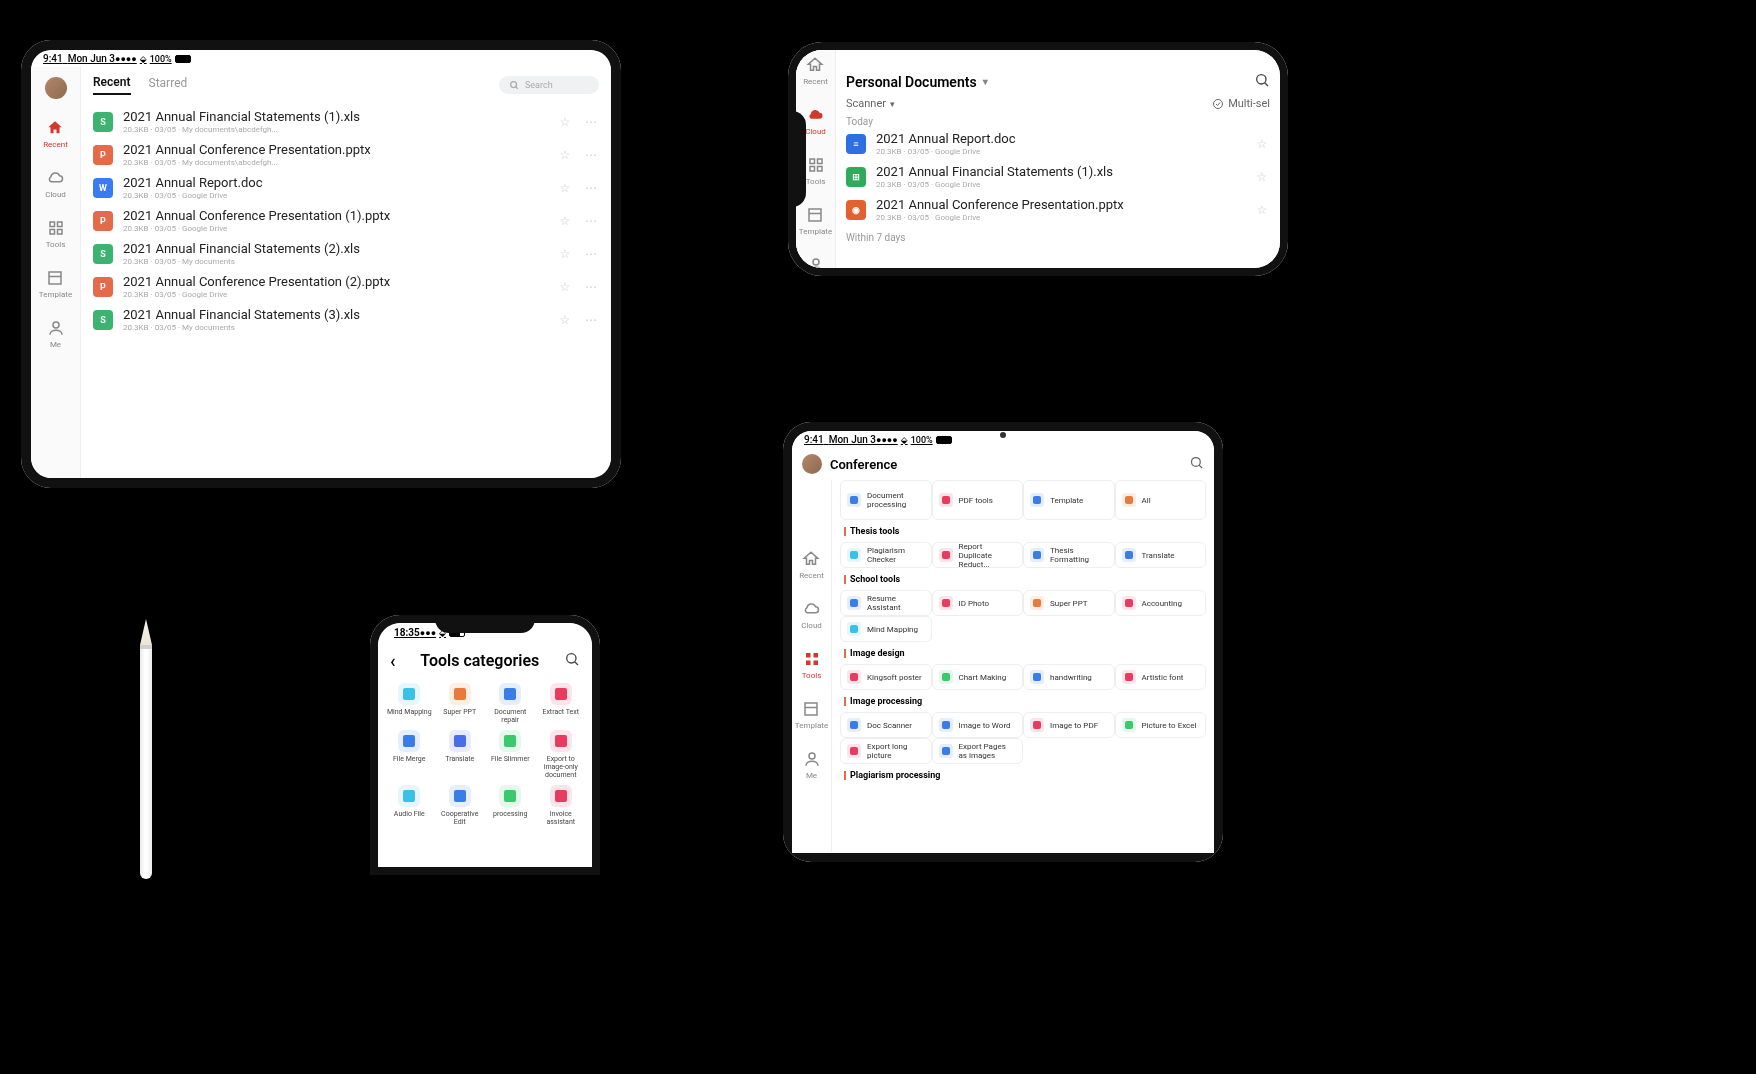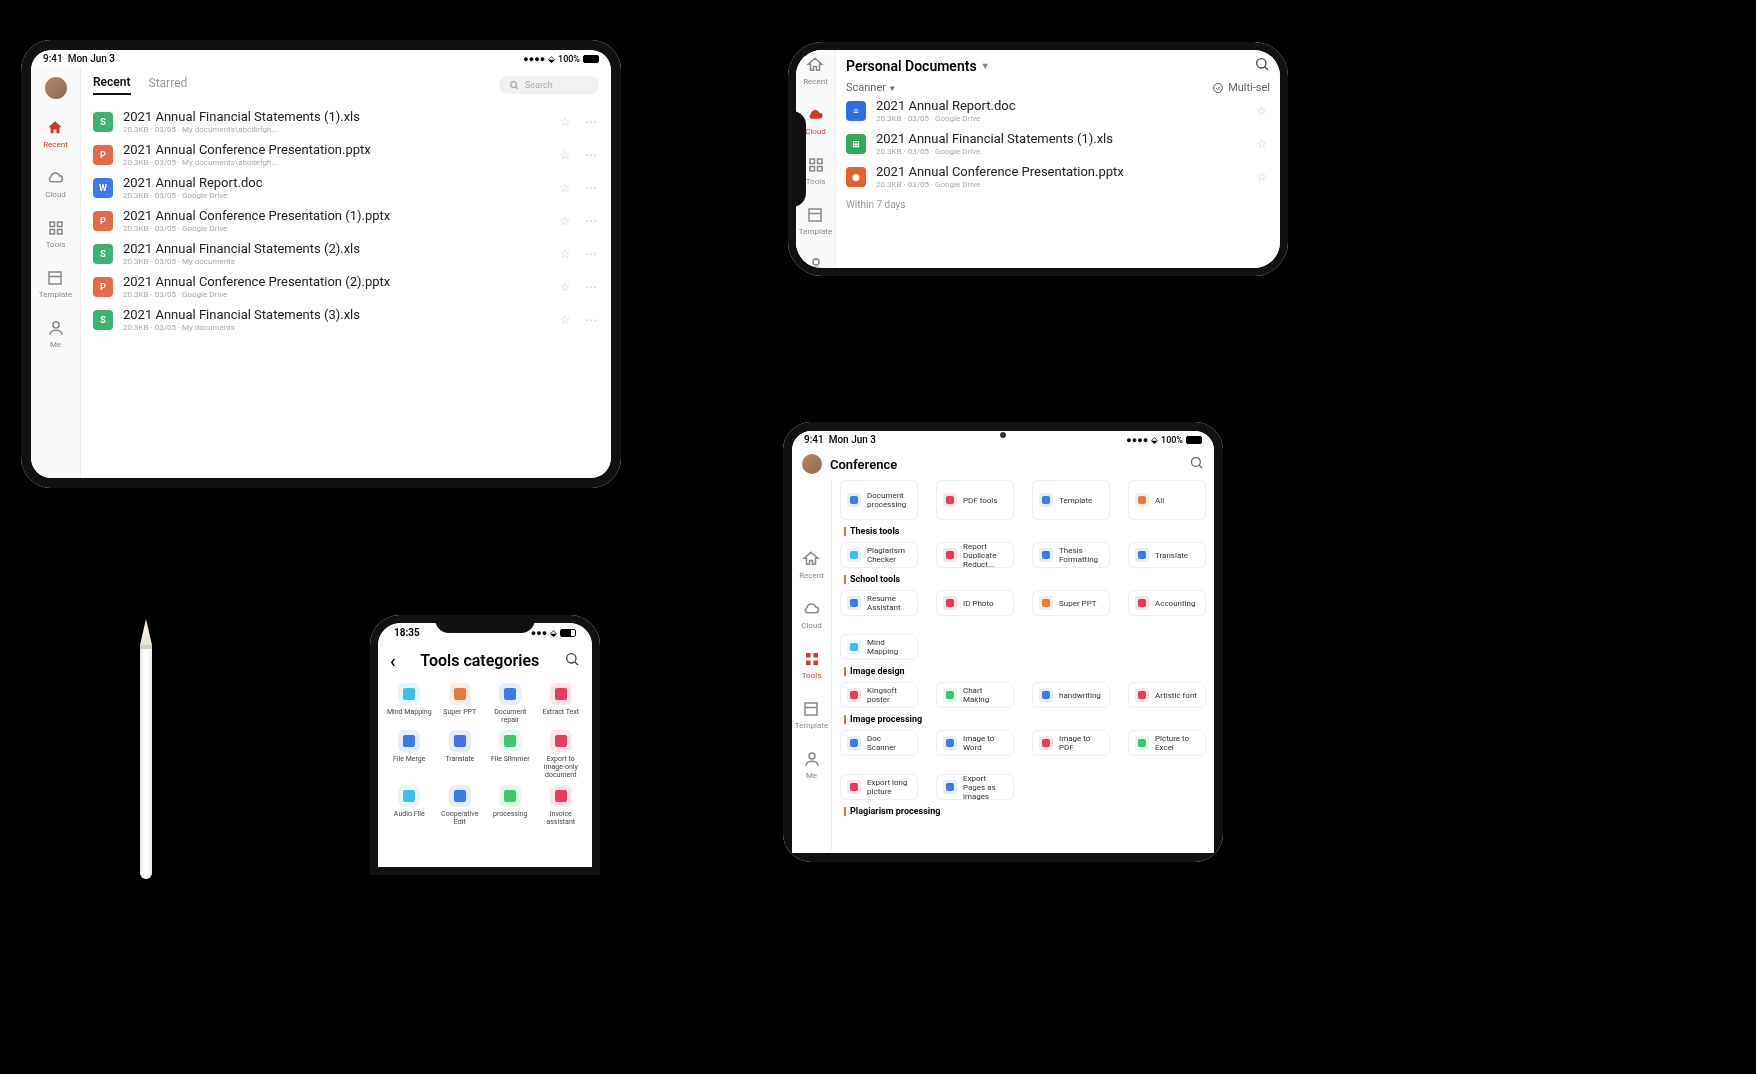--- a/index.html
+++ b/index.html
@@ -15,21 +15,21 @@
 .iphone-land .screen { inset: 8px; border-radius: 26px; }
 .ipad-port .screen { inset: 9px; border-radius: 20px 20px 0 0; }
 .iphone-port .screen { inset: 8px; border-radius: 24px 24px 0 0; }
 
 
 .notch-top { position: absolute; top: 0; left: 50%; transform: translateX(-50%); width: 100px; height: 18px; background: #111; border-radius: 0 0 14px 14px; z-index: 50; }
 .notch-left { position: absolute; left: 0; top: 50%; transform: translateY(-50%); width: 18px; height: 96px; background: #111; border-radius: 0 14px 14px 0; z-index: 50; }
 .cam-top { position:absolute; top:10px; left:50%; transform:translateX(-50%); width:6px;height:6px;border-radius:50%;background:#333;z-index:51; }
 
 
-.status { display: flex; justify-content: space-between; align-items: center; font-size: 10px; padding: 3px 12px; font-weight: 500; }
+.status { display: flex; justify-content: flex-start; align-items: center; font-size: 10px; padding: 3px 12px; font-weight: 500; text-decoration: underline; }
 .status .right { display: flex; align-items: center; gap: 3px; font-size: 9px; }
 
 
 .split { display: flex; height: calc(100% - 16px); }
 .sidebar { width: 50px; border-right: 1px solid #eee; display: flex; flex-direction: column; align-items: center; gap: 20px; padding: 10px 0; background: #fafafa; }
 .side-item { display: flex; flex-direction: column; align-items: center; gap: 3px; font-size: 8px; color: #888; cursor: pointer; }
 .side-item.active { color: #d0392b; }
 .side-icon { width: 18px; height: 18px; display: flex; align-items: center; justify-content: center; }
 .avatar { width: 22px; height: 22px; border-radius: 50%; background: linear-gradient(135deg,#b4876a,#8c6a4e); }
 
@@ -47,21 +47,21 @@
 .ic-doc { background: #3a7af2; }
 .ic-gdoc { background: #2f6fe4; }
 .ic-gsheet { background: #2fab5c; }
 .ic-gslide { background: #e4602f; }
 .finfo { flex: 1; min-width: 0; }
 .fname { font-size: 13px; color: #222; white-space: nowrap; overflow: hidden; text-overflow: ellipsis; }
 .fmeta { font-size: 8px; color: #aaa; margin-top: 1px; }
 .star-btn, .more-btn { width: 16px; color: #ccc; font-size: 12px; text-align: center; cursor: pointer; }
 
 
-.drill-head { display: flex; align-items: center; padding: 6px 10px; gap: 6px; font-weight: 600; font-size: 14px; }
+.drill-head { display: flex; align-items: center; padding: 6px 10px; gap: 6px; font-weight: 600; font-size: 14px; margin-top: 16px; }
 .sub-row { display: flex; justify-content: space-between; align-items: center; padding: 0 10px; font-size: 11px; color: #666; }
 .sub-row .l { display: flex; align-items: center; gap: 4px; }
 .sub-row .r { display: flex; align-items: center; gap: 4px; color: #666; }
 .section-lbl { font-size: 10px; color: #999; padding: 6px 10px 0; }
 
 
 .tools-head { display: flex; align-items: center; justify-content: space-between; padding: 8px 12px; font-size: 16px; font-weight: 600; }
 .tool-grid { display: grid; grid-template-columns: repeat(4, 1fr); gap: 6px 0; padding: 4px 6px; }
 .tool { display: flex; flex-direction: column; align-items: center; gap: 4px; cursor: pointer; }
 .tool .tic { width: 22px; height: 22px; border-radius: 6px; display:flex; align-items:center; justify-content:center; }
@@ -69,21 +69,21 @@
 
 
 .app-head { display:flex; align-items:center; gap:8px; padding:6px 10px; }
 .app-title { font-weight:600; font-size:13px; }
 .srch-ico { margin-left:auto; color:#888; cursor:pointer; }
 .app-body { display:flex; height:calc(100% - 50px); }
 .app-side { width:40px; border-right:1px solid #f0f0f0; display:flex; flex-direction:column; align-items:center; gap:20px; padding:70px 0 0; }
 .app-main { flex:1; padding:0 8px; overflow:hidden; }
 .sec-title { font-size:9px; font-weight:700; padding:6px 4px; display:flex; align-items:center; gap:4px; }
 .sec-title::before { content:""; width:2px; height:9px; background:#e46a4a; }
-.cards4 { display:grid; grid-template-columns:repeat(4,1fr); gap:18px; }
+.cards4 { display:grid; grid-template-columns:repeat(4,1fr); gap:0; }
 .cards4.big .card { height:40px; }
 .card { border:1px solid #eee; border-radius:6px; display:flex; align-items:center; gap:6px; padding:4px 6px; font-size:8px; color:#333; cursor:pointer; height:26px; }
 .card .cic { width:14px; height:14px; border-radius:3px; flex-shrink:0; display:flex;align-items:center;justify-content:center;font-size:9px; }
 
 
 .pencil { position:absolute; left:135px; top:619px; width:22px; height:260px; }
 .pen-tip { width:12px; height:26px; background: linear-gradient(#f6f2ea,#ece4d6); margin:0 auto; clip-path: polygon(50% 0, 100% 100%, 0 100%); border-radius:2px 2px 0 0; }
 .pen-band { width:12px;height:4px;background:#cfcfcf;margin:0 auto; }
 .pen-body { width:12px; flex:1; background:linear-gradient(90deg,#e9e9e9,#fff 40%,#fff 60%,#e9e9e9); margin:0 auto; height:230px; border-radius:0 0 6px 6px; }
 </style>
@@ -298,20 +298,21 @@
               <span style="font-size:9px;">▾</span>
             </span>
           <span class="r">
               <svg width="12" height="12" viewBox="0 0 24 24" fill="none" stroke="#666" stroke-width="2">
                 <circle cx="12" cy="12" r="9"></circle>
                 <path d="M8 12l3 3 5-6"></path>
               </svg>
               <span>Multi-sel</span>
             </span>
         </div>
+        <div class="section-lbl">Today</div>
         <div id="pd-list" style="padding:0 10px;">
             <div class="row">
       <div class="ficon ic-gdoc">≡</div>
       <div class="finfo">
                 <div class="fname">2021 Annual Report.doc</div>
         <div class="fmeta">20.3KB · 03/05 · Google Drive</div>
               </div>
       <span class="star-btn">☆</span>
     </div>
             <div class="row">

